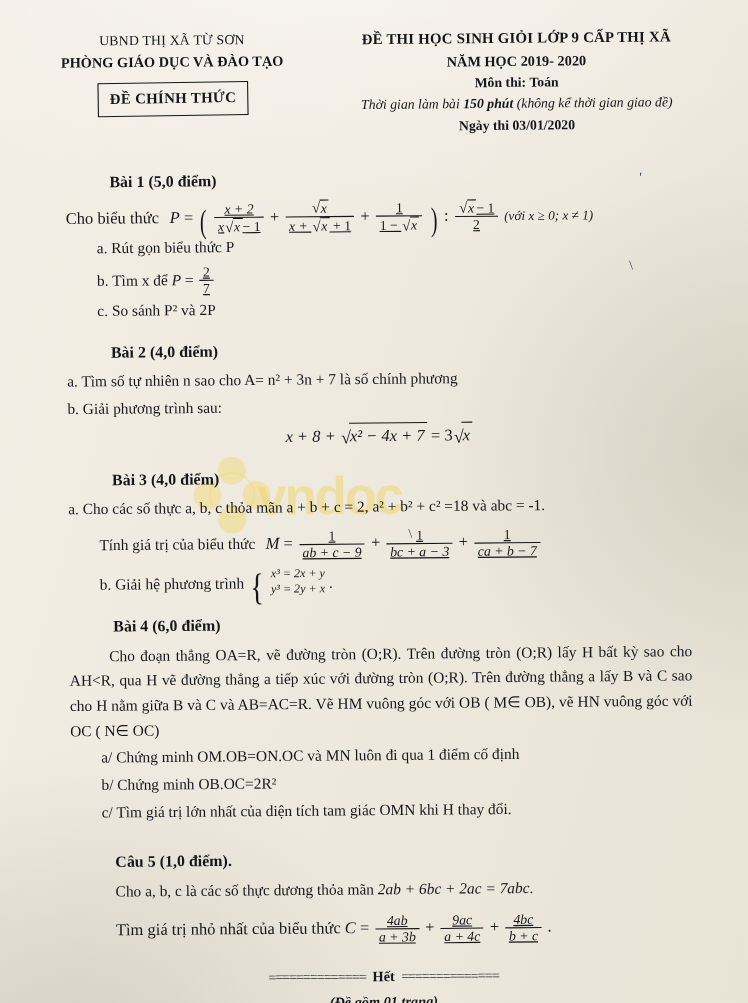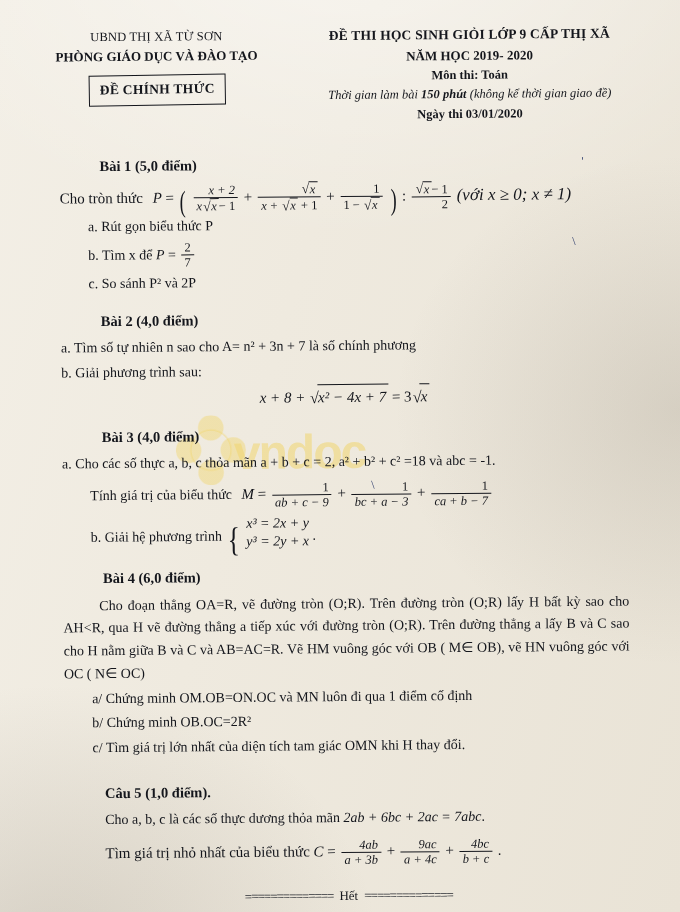--- a/index.html
+++ b/index.html
@@ -119,23 +119,24 @@
   .qtitle.first { margin-top: 8px; }
   .line { margin: 2px 0; }
   .indent1 { margin-left: 28px; }
   .center { text-align: center; }
   .it { font-style: italic; }
   .mi { font-style: italic; }
   .mn { font-style: normal; }
   .frac {
     display: inline-block;
     vertical-align: -0.55em;
-    text-align: right;
+    text-align: center;
     margin: 0 2px;
     line-height: 1.15;
+    text-decoration: underline;
   }
   .frac > span { display: block; padding: 0 3px; font-size: 12.5px; }
   .frac .den { border-top: 1px solid #14161c; }
   .sqrt {
     display: inline-block;
     position: relative;
     padding-left: 7px;
     margin-left: 1px;
   }
   .sqrt > .rad {
@@ -161,35 +162,35 @@
     font-size: 34px;
     line-height: 0;
     vertical-align: -0.32em;
     transform: scaleX(.75);
     font-style: normal;
   }
   .stack {
     display: inline-block;
     vertical-align: -0.45em;
     line-height: 1.35;
-    font-size: 14px;
+    font-size: 11px;
     text-align: left;
     margin-left: 1px;
   }
   .bigmath { font-size: 15px; }
   .ml6 { margin-left: 6px; }
 
   .footer {
     position: relative;
     margin-top: 18px;
     text-align: center;
     font-size: 13px;
   }
   .dashes { letter-spacing: -1px; color: #2a2d33; }
-  .footer .het { font-weight: normal; margin: 0 6px; }
+  .footer .het { font-weight: bold; margin: 0 6px; }
   .footer .pages { font-style: italic; font-weight: bold; font-size: 13px; margin-top: 2px; }
 
   .ink-mark { position: absolute; color: #2c3b6b; font-size: 12px; }
 </style>
 </head>
 <body>
 
 <div class="page">
   <div class="sheet">
 
@@ -212,21 +213,21 @@
           <span>Thời gian làm bài </span><b>150 phút</b><span> (không kể thời gian giao đề)</span>
         </div>
         <div class="t5">Ngày thi 03/01/2020</div>
       </div>
     </div>
 
     <div class="body">
 
       <div class="qtitle first">Bài 1 (5,0 điểm)</div>
       <div class="line bigmath">
-        <span>Cho tròn thức</span>
+        <span>Cho biểu thức</span>
         <span class="mi ml6">P</span> =
         <span class="paren-big">(</span>
         <span class="frac">
           <span class="num mi">x + 2</span>
           <span class="den"><span class="mi">x</span><span class="sqrt"><span class="rad">√</span><span class="arg mi">x</span></span><span class="mn">− 1</span></span>
         </span>
         +
         <span class="frac">
           <span class="num"><span class="sqrt"><span class="rad">√</span><span class="arg mi">x</span></span></span>
           <span class="den"><span class="mi">x + </span><span class="sqrt"><span class="rad">√</span><span class="arg mi">x</span></span><span class="mn"> + 1</span></span>
@@ -235,21 +236,21 @@
         <span class="frac">
           <span class="num mn">1</span>
           <span class="den"><span class="mn">1 − </span><span class="sqrt"><span class="rad">√</span><span class="arg mi">x</span></span></span>
         </span>
         <span class="paren-big">)</span>
         :
         <span class="frac">
           <span class="num"><span class="sqrt"><span class="rad">√</span><span class="arg mi">x</span></span><span class="mn">− 1</span></span>
           <span class="den mn">2</span>
         </span>
-        <span class="it" style="font-size:17px">(với x ≥ 0; x ≠ 1)</span>
+        <span class="it" style="font-size:12px">(với x ≥ 0; x ≠ 1)</span>
       </div>
       <div class="line indent1">a. Rút gọn biểu thức P</div>
       <div class="line indent1">
         <span>b. Tìm x để</span>
         <span class="mi">P</span>
         <span>=</span>
         <span class="frac">
           <span class="num">2</span>
           <span class="den">7</span>
         </span>

